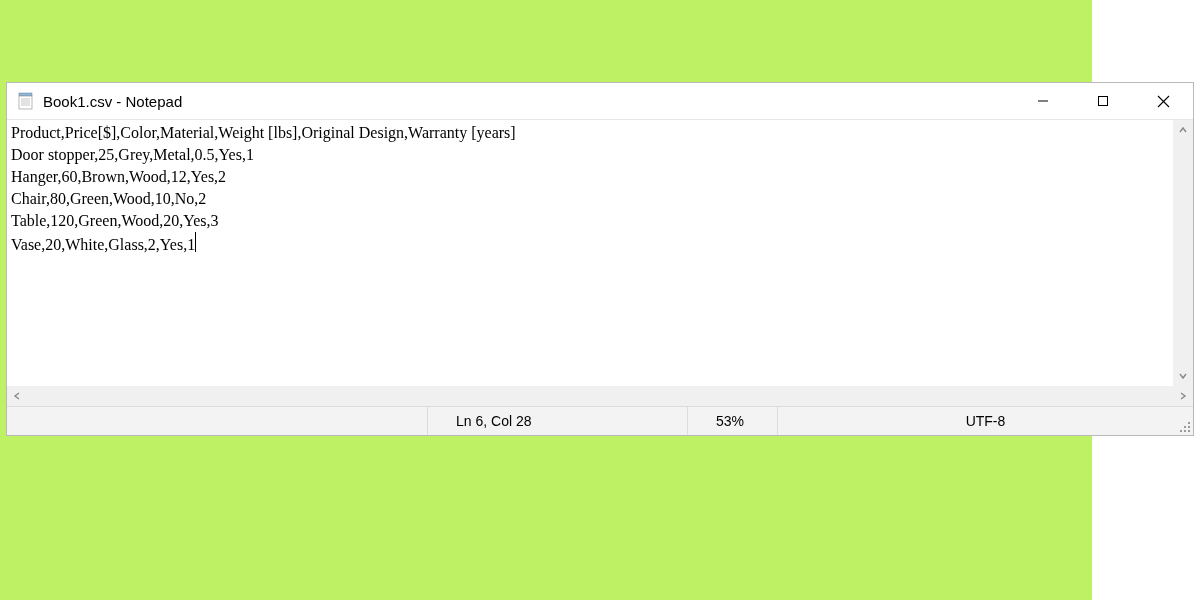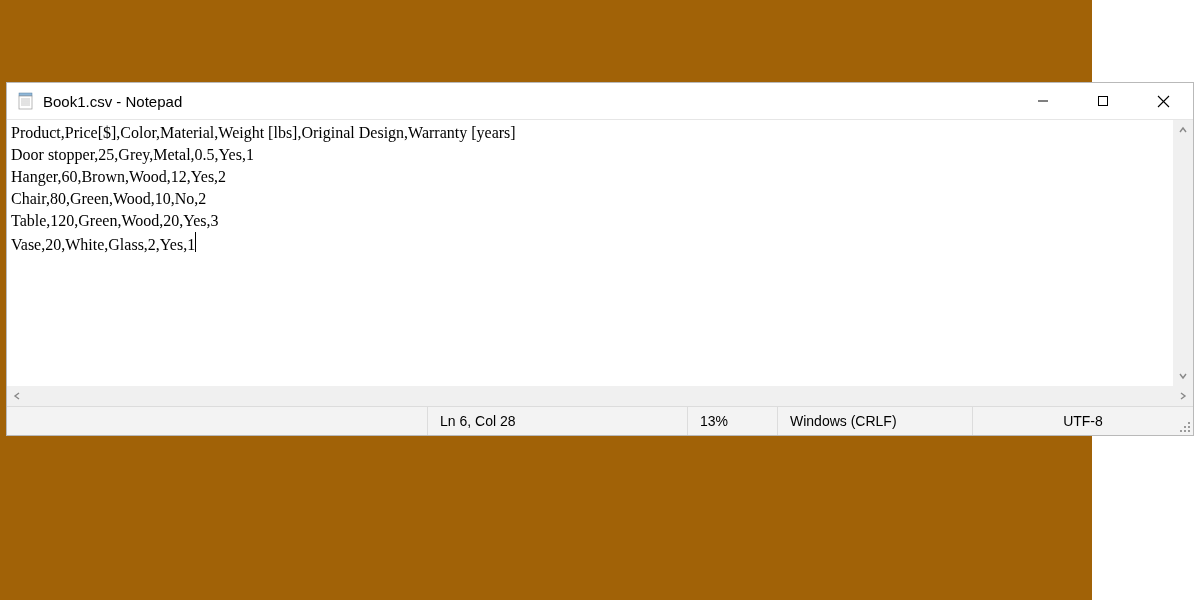--- a/index.html
+++ b/index.html
@@ -8,21 +8,21 @@
     width: 1200px;
     height: 600px;
     background: #ffffff;
     font-family: "Segoe UI", Tahoma, sans-serif;
     overflow: hidden;
   }
   .canvas {
     position: relative;
     width: 1092px;
     height: 600px;
-    background: #a16207;
+    background: #bef264;
   }
   .window {
     position: absolute;
     left: 6px;
     top: 82px;
     width: 1188px;
     height: 354px;
     border: 1px solid #b9b9b9;
     background: #ffffff;
     box-sizing: border-box;
@@ -154,21 +154,21 @@
     background: #f3f3f3;
     display: flex;
     align-items: stretch;
     font-size: 14px;
     color: #000;
   }
   .statusbar .cell {
     border-left: 1px solid #dcdcdc;
     display:flex;
     align-items:center;
-    padding: 0 12px;
+    padding: 0 28px;
     box-sizing: border-box;
   }
   .statusbar .spacer {
     flex: 0 0 auto;
   }
   .status-pos   { width: 260px; }
   .status-zoom  { width: 90px; }
   .status-eol   { width: 195px; }
   .status-enc   { flex:1 1 auto; position:relative;justify-content:center; }
   .grip {
@@ -252,22 +252,21 @@
         <svg width="10" height="10" viewBox="0 0 10 10">
               <polyline points="3,2 7,5 3,8" fill="none" stroke="#888" stroke-width="1.4"></polyline>
             </svg>
       </div>
     </div>
   </div>
 
   <div class="statusbar">
     <div class="cell spacer" style="border-left:none; width:420px;"></div>
     <div class="cell status-pos">Ln 6, Col 28</div>
-    <div class="cell status-zoom">13%</div>
-    <div class="cell status-eol">Windows (CRLF)</div>
+    <div class="cell status-zoom">53%</div>
     <div class="cell status-enc">
       <span>UTF-8</span>
       <div class="grip">
         <span style="right:0;bottom:0;"></span>
         <span style="right:4px;bottom:0;"></span>
         <span style="right:8px;bottom:0;"></span>
         <span style="right:0;bottom:4px;"></span>
         <span style="right:4px;bottom:4px;"></span>
         <span style="right:0;bottom:8px;"></span>
       </div>

